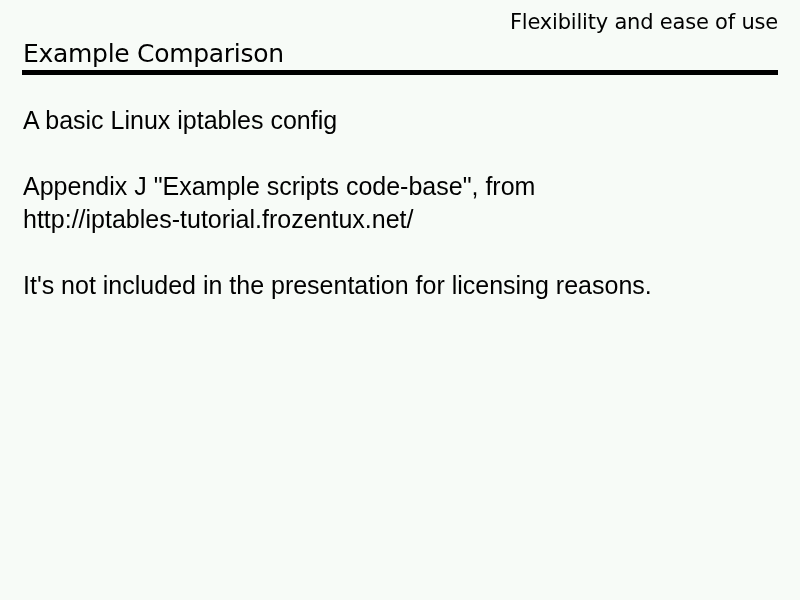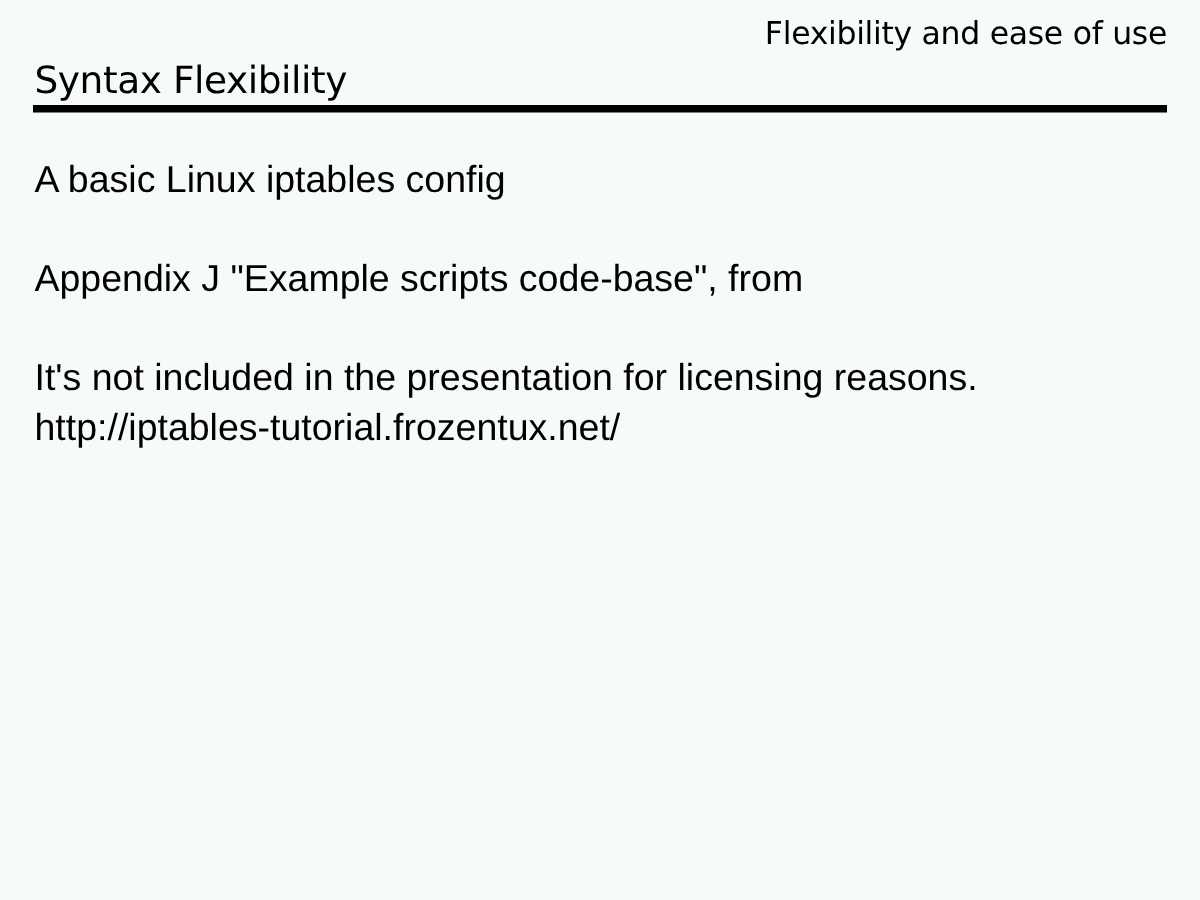--- a/index.html
+++ b/index.html
@@ -88,32 +88,32 @@
     height: 99px;
   }
 </style>
 </head>
 <body>
 
 <div class="slide">
 
   <div class="section-label">Flexibility and ease of use</div>
 
-  <div class="slide-title">Syntax Flexibility</div>
+  <div class="slide-title">Example Comparison</div>
 
   <div class="title-rule"></div>
 
   <div class="content">
 
     <p class="para">A basic Linux iptables config</p>
 
     <p class="para spacer-before">Appendix J "Example scripts code-base", from</p>
 
+    <p class="para">http://iptables-tutorial.frozentux.net/</p>
+
     <p class="para spacer-before">It's not included in the presentation for licensing reasons.</p>
-
-    <p class="para">http://iptables-tutorial.frozentux.net/</p>
 
     <div class="gap-large"></div>
 
 
   </div>
 
 </div>
 
 </body></html>

